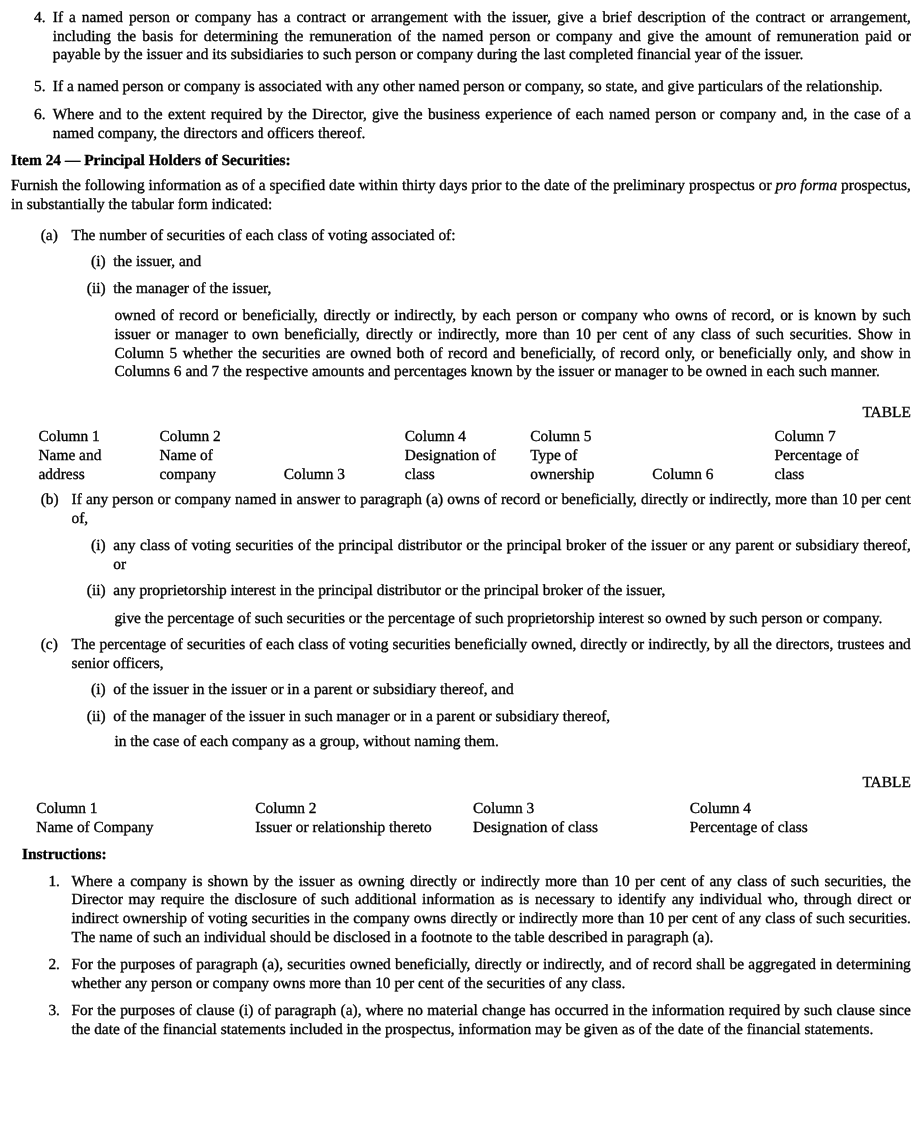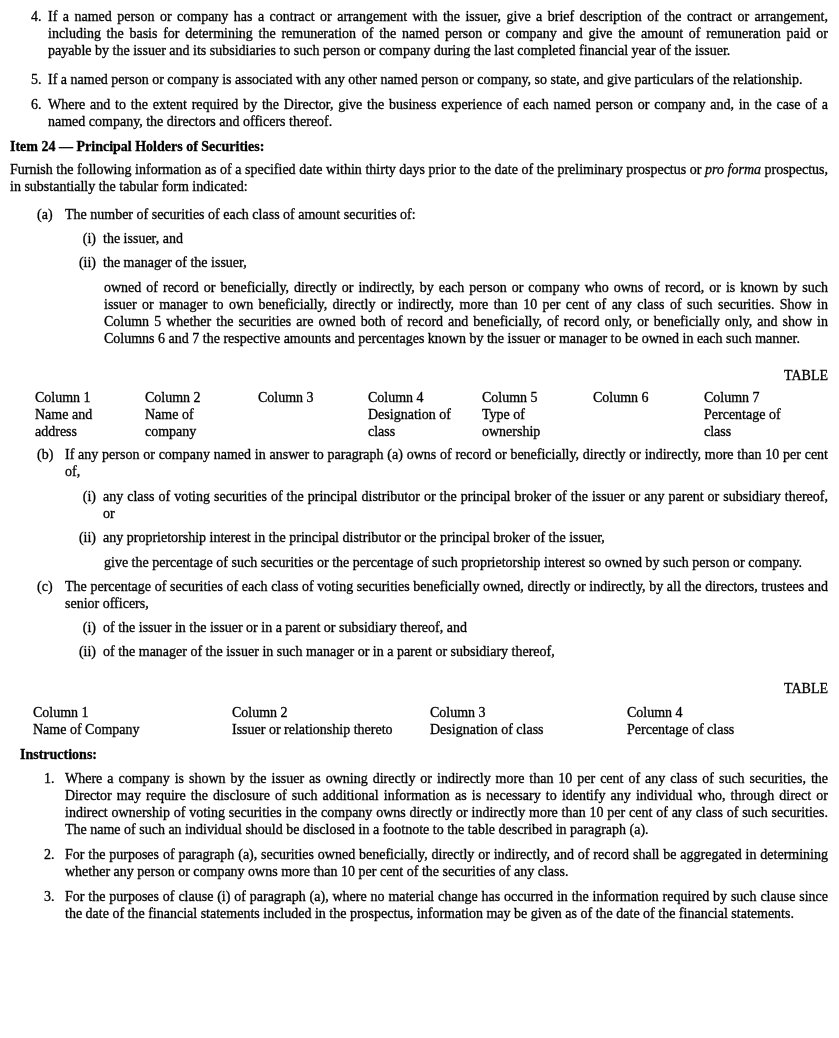--- a/index.html
+++ b/index.html
@@ -46,21 +46,21 @@
   .roman-item .rlabel { position: absolute; left: 0; top: 0; width: 26px; text-align: right; }
 
   
   .cont { margin-left: 104px; margin-right: 11px; }
 
   .mb5 { margin-bottom: 5px; } .mb6 { margin-bottom: 6px; } .mb7 { margin-bottom: 7px; }
   .mb8 { margin-bottom: 8px; }
 
   .table-title { text-align: right; margin-left: 10px; margin-right: 11px; margin-top: 20px; }
 
-  .cols { display: flex; align-items: flex-start; }
+  .cols { display: flex; align-items: flex-end; }
   .table1 { margin-left: 35px; margin-bottom: 6px; }
   .table1 .tcol { flex: 0 0 auto; }
   .table1 .tcol:nth-child(1) { width: 110px; }
   .table1 .tcol:nth-child(2) { width: 113px; }
   .table1 .tcol:nth-child(3) { width: 110px; }
   .table1 .tcol:nth-child(4) { width: 114px; }
   .table1 .tcol:nth-child(5) { width: 111px; }
   .table1 .tcol:nth-child(6) { width: 111px; }
   .table1 .tcol:nth-child(7) { width: 120px; }
   .table2 { margin-left: 33px; margin-bottom: 8px; }
@@ -91,21 +91,21 @@
     <span class="num">6.</span>
     <p class="just">Where and to the extent required by the Director, give the business experience of each named person or company and, in the case of a named company, the directors and officers thereof.</p>
   </div>
 
   <p class="h-bold h-item24">Item 24 — Principal Holders of Securities:</p>
 
   <p class="full-para just"><span>Furnish the following information as of a specified date within thirty days prior to the date of the preliminary prospectus or </span><i>pro forma</i><span> prospectus, in substantially the tabular form indicated:</span></p>
 
   <div class="alpha-item mb7">
     <span class="alabel">(a)</span>
-    <p class="just">The number of securities of each class of amount securities of:</p>
+    <p class="just">The number of securities of each class of voting associated of:</p>
   </div>
   <div class="roman-item mb7">
     <span class="rlabel">(i)</span>
     <p class="just">the issuer, and</p>
   </div>
   <div class="roman-item mb8">
     <span class="rlabel">(ii)</span>
     <p class="just">the manager of the issuer,</p>
   </div>
   <p class="cont just mb8">owned of record or beneficially, directly or indirectly, by each person or company who owns of record, or is known by such issuer or manager to own beneficially, directly or indirectly, more than 10 per cent of any class of such securities. Show in Column 5 whether the securities are owned both of record and beneficially, of record only, or beneficially only, and show in Columns 6 and 7 the respective amounts and percentages known by the issuer or manager to be owned in each such manner.</p>
@@ -164,20 +164,21 @@
     <p class="just">The percentage of securities of each class of voting securities beneficially owned, directly or indirectly, by all the directors, trustees and senior officers,</p>
   </div>
   <div class="roman-item mb7">
     <span class="rlabel">(i)</span>
     <p class="just">of the issuer in the issuer or in a parent or subsidiary thereof, and</p>
   </div>
   <div class="roman-item mb6">
     <span class="rlabel">(ii)</span>
     <p class="just">of the manager of the issuer in such manager or in a parent or subsidiary thereof,</p>
   </div>
+  <p class="cont just mb6">in the case of each company as a group, without naming them.</p>
 
   <p class="table-title mb7">TABLE</p>
   <div class="cols table2">
     <div class="tcol">
       <div>Column 1</div>
       <div class="tlabel">Name of Company</div>
     </div>
     <div class="tcol">
       <div>Column 2</div>
       <div class="tlabel">Issuer or relationship thereto</div>

